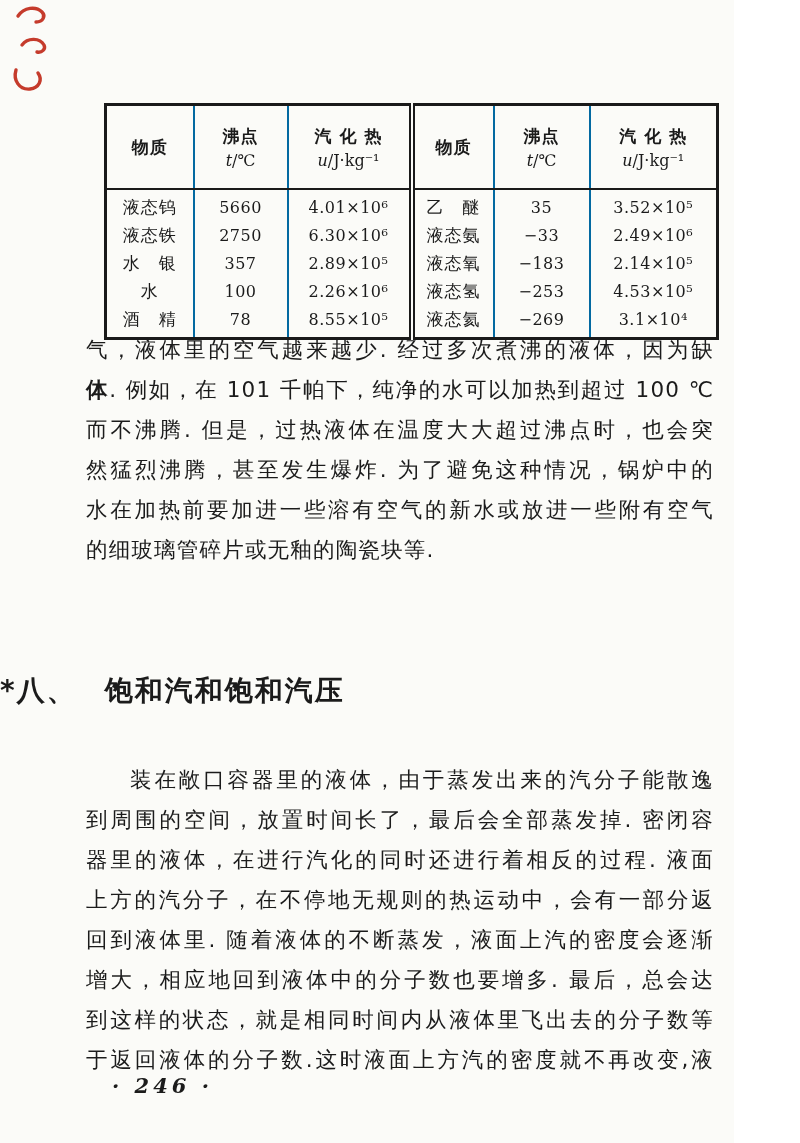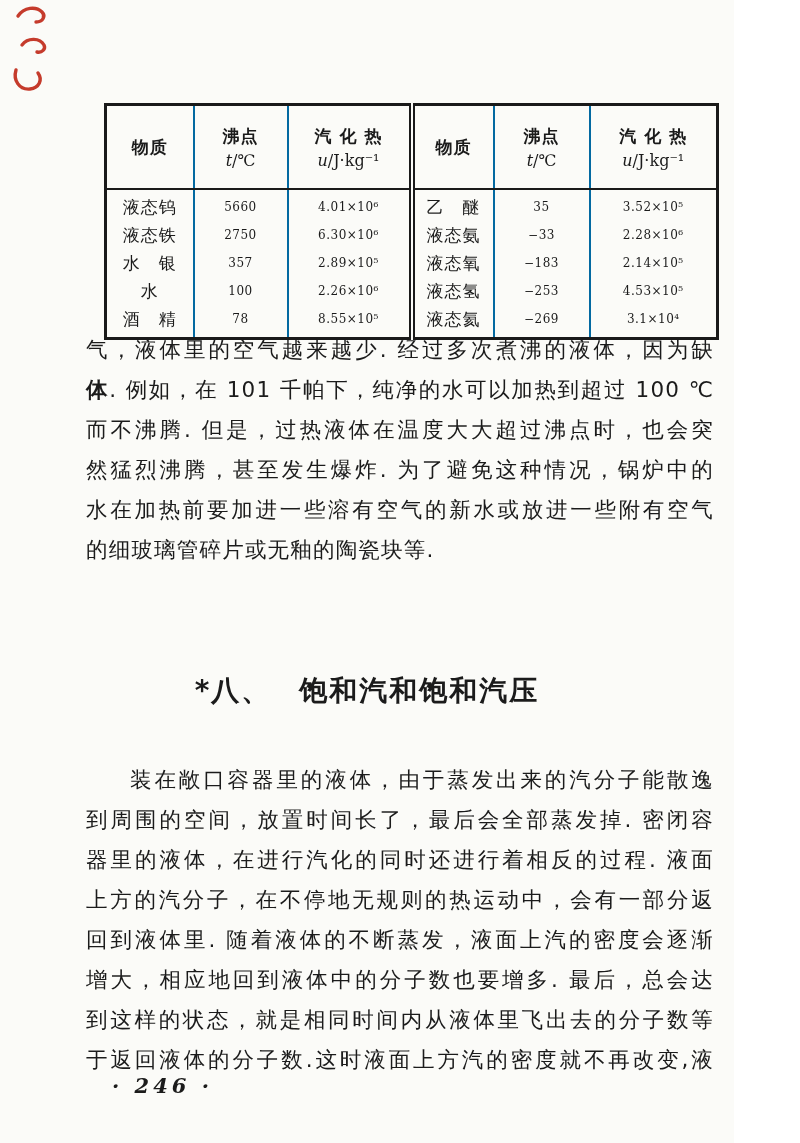--- a/index.html
+++ b/index.html
@@ -46,21 +46,21 @@
     font-size: 16px;
     letter-spacing: 0;
     font-family: "DejaVu Serif", serif;
   }
   .vap-table .hdr .sub i { font-style: italic; font-family: "DejaVu Serif", serif; }
   .vap-table tbody td { height: 28px; font-size: 17px; letter-spacing: 1px; }
   .vap-table tbody tr:first-child td { padding-top: 3px; }
   .vap-table tbody tr:last-child td { padding-bottom: 4px; }
   .vap-table .num {
     font-family: "DejaVu Serif", serif;
-    font-size: 12px;
+    font-size: 16px;
     letter-spacing: 0.5px;
     margin-top: 16px;
   }
   .vap-table .vline { border-left: 2px solid #0369a1; }
   .vap-table .dbl  { border-left: 6px double #1a1a1a; }
 
   
   .bodyblock { position: absolute; left: 86px; width: 628px; font-size: 21.5px; }
   .p1 { top: 330px; }
   .p2 { top: 760px; }
@@ -73,21 +73,20 @@
   }
   .line.noj { text-align: left; text-align-last: left; }
   .line.indent { padding-left: 44px; }
   .line b { font-weight: 700; }
 
   
   .heading {
     position: absolute;
     left: 0; top: 672px;
     width: 100%;
-    text-align: center;
     font-size: 28px;
     font-weight: 700;
     letter-spacing: 2px;
     white-space: nowrap;
   }
   .heading .hnum { margin-right: 28px; }
 
   
   .pageno {
     position: absolute;
@@ -157,21 +156,21 @@
         <td class="dbl">乙　醚</td>
         <td class="vline num">35</td>
         <td class="vline num">3.52×10⁵</td>
       </tr>
       <tr>
         <td>液态铁</td>
         <td class="vline num">2750</td>
         <td class="vline num">6.30×10⁶</td>
         <td class="dbl">液态氨</td>
         <td class="vline num">−33</td>
-        <td class="vline num">2.28×10⁶</td>
+        <td class="vline num">2.49×10⁶</td>
       </tr>
       <tr>
         <td>水　银</td>
         <td class="vline num">357</td>
         <td class="vline num">2.89×10⁵</td>
         <td class="dbl">液态氧</td>
         <td class="vline num">−183</td>
         <td class="vline num">2.14×10⁵</td>
       </tr>
       <tr>

